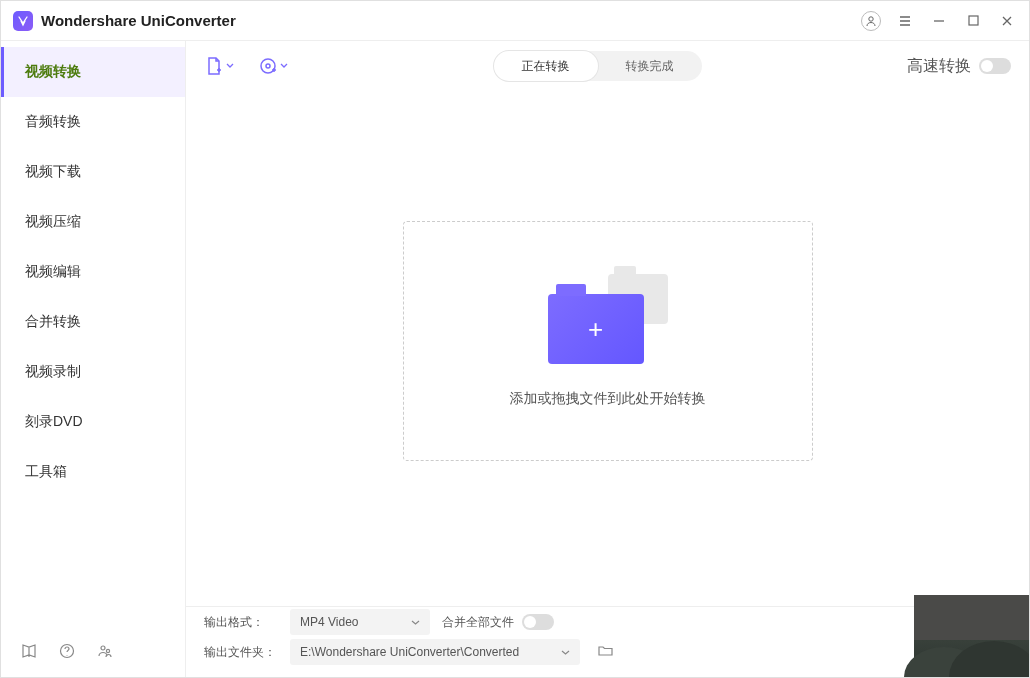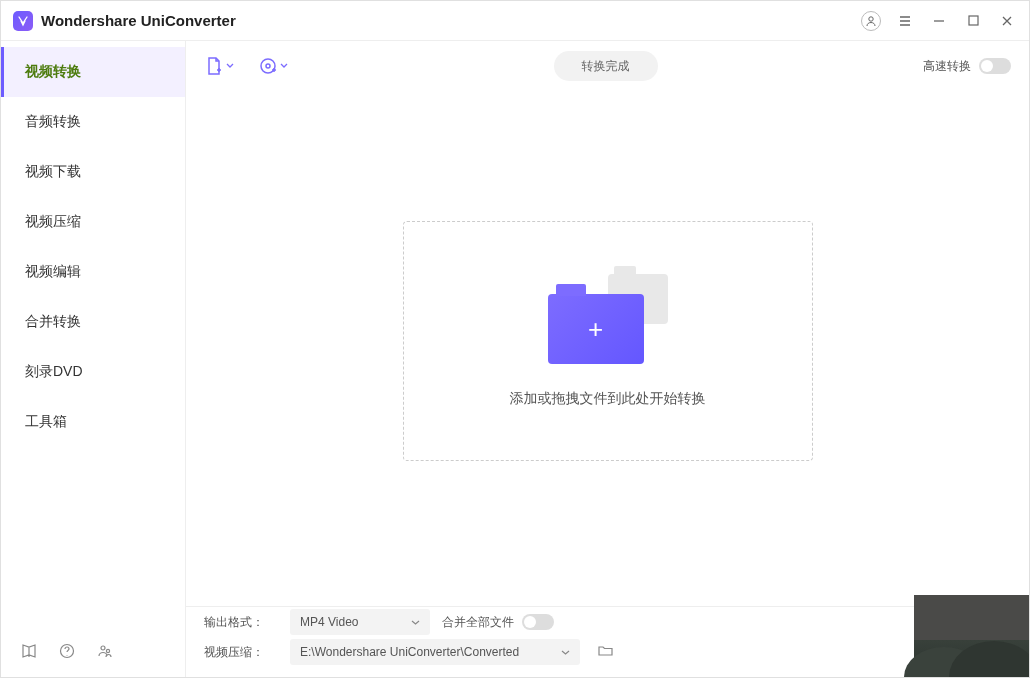--- a/index.html
+++ b/index.html
@@ -20,21 +20,21 @@
 .sidebar .bottom-icons { display: flex; gap: 22px; padding: 14px 20px; }
 .sidebar .bottom-icons .bicon { color: #888; cursor: pointer; }
 
 .main { flex: 1; display: flex; flex-direction: column; }
 .toolbar { height: 50px; display: flex; align-items: center; padding: 0 18px; gap: 24px; }
 .toolbar .tool-btn { display: flex; align-items: center; gap: 2px; color: #7c6cff; cursor: pointer; }
 .toolbar .tabset { flex: 1; display: flex; justify-content: center; }
 .toolbar .tabs { display: flex; background: #f2f2f2; border-radius: 18px; height: 30px; }
 .toolbar .tab { padding: 0 28px; font-size: 12px; color: #666; display: flex; align-items: center; cursor: pointer; border-radius: 18px; }
 .toolbar .tab.active { background: #fff; color: #333; box-shadow: 0 0 0 1px #e5e5e5; }
-.toolbar .fast { display: flex; align-items: center; gap: 8px; font-size: 12px; color: #555; }
+.toolbar .fast { display: flex; align-items: center; gap: 8px; font-size: 16px; color: #555; }
 .toggle { width: 32px; height: 16px; background: #ddd; border-radius: 10px; position: relative; cursor: pointer; }
 .toggle::after { content: ""; position: absolute; width: 12px; height: 12px; background: #fff; border-radius: 50%; top: 2px; left: 2px; }
 
 .workarea { flex: 1; position: relative; display: flex; align-items: flex-start; justify-content: center; padding-top: 130px; }
 .dropzone { width: 410px; height: 240px; border: 1.5px dashed #ccc; border-radius: 4px; display: flex; flex-direction: column; align-items: center; justify-content: center; gap: 26px; }
 .dropzone .foldergfx { position: relative; width: 120px; height: 90px; }
 .dropzone .foldergfx .back { position: absolute; right: 0; top: 0; width: 60px; height: 50px; background: #e8e8e8; border-radius: 4px; }
 .dropzone .foldergfx .back::before { content: ""; position: absolute; top: -8px; left: 6px; width: 22px; height: 10px; background: #e8e8e8; border-radius: 2px 2px 0 0; }
 .dropzone .foldergfx .front { position: absolute; left: 0; bottom: 0; width: 96px; height: 70px; background: linear-gradient(135deg, #7d6cff, #6457ff); border-radius: 4px; display: flex; align-items: center; justify-content: center; }
 .dropzone .foldergfx .front::before { content: ""; position: absolute; top: -10px; left: 8px; width: 30px; height: 12px; background: #7d6cff; border-radius: 2px 2px 0 0; }
@@ -108,20 +108,23 @@
       <div class="nav-item">
           <span>视频压缩</span>
         </div>
       <div class="nav-item">
           <span>视频编辑</span>
         </div>
       <div class="nav-item">
           <span>合并转换</span>
         </div>
       <div class="nav-item">
+          <span>视频录制</span>
+        </div>
+      <div class="nav-item">
           <span>刻录DVD</span>
         </div>
       <div class="nav-item">
           <span>工具箱</span>
         </div>
     </div>
     <div class="bottom-icons">
       <span class="bicon"><svg width="16" height="16" viewBox="0 0 16 16">
             <path d="M2 2v12l6-2 6 2V2l-6 2-6-2zM8 4v10" fill="none" stroke="currentColor" stroke-width="1.2"></path>
           </svg></span>
@@ -154,20 +157,23 @@
             <circle cx="10" cy="10" r="7" fill="none" stroke="currentColor" stroke-width="1.5"></circle>
             <circle cx="10" cy="10" r="2" fill="none" stroke="currentColor" stroke-width="1.5"></circle>
             <path d="M14 14h4M16 12v4" stroke="currentColor" stroke-width="1.5"></path>
           </svg>
         <svg width="8" height="8" viewBox="0 0 8 8">
             <path d="M1 2l3 3 3-3" fill="none" stroke="currentColor" stroke-width="1.3"></path>
           </svg>
       </div>
       <div class="tabset">
         <div class="tabs">
+          <div class="tab active">
+              <span>正在转换</span>
+            </div>
           <div class="tab">
               <span>转换完成</span>
             </div>
         </div>
       </div>
       <div class="fast">
         <span>高速转换</span>
         <div class="toggle"></div>
       </div>
     </div>
@@ -192,21 +198,21 @@
           <svg width="9" height="9" viewBox="0 0 9 9">
               <path d="M1 3l3.5 3L8 3" fill="none" stroke="#888" stroke-width="1.2"></path>
             </svg>
         </div>
         <div class="merge">
           <span>合并全部文件</span>
           <div class="toggle"></div>
         </div>
       </div>
       <div class="row">
-        <span class="label">视频压缩：</span>
+        <span class="label">输出文件夹：</span>
         <div class="select path">
           <span>E:\Wondershare UniConverter\Converted</span>
           <svg width="9" height="9" viewBox="0 0 9 9">
               <path d="M1 3l3.5 3L8 3" fill="none" stroke="#888" stroke-width="1.2"></path>
             </svg>
         </div>
         <span class="folder-open">
           <svg width="15" height="15" viewBox="0 0 15 15">
               <path d="M1 4h4l1.5 1.5H14V12H1z" fill="none" stroke="currentColor" stroke-width="1.2"></path>
             </svg>

